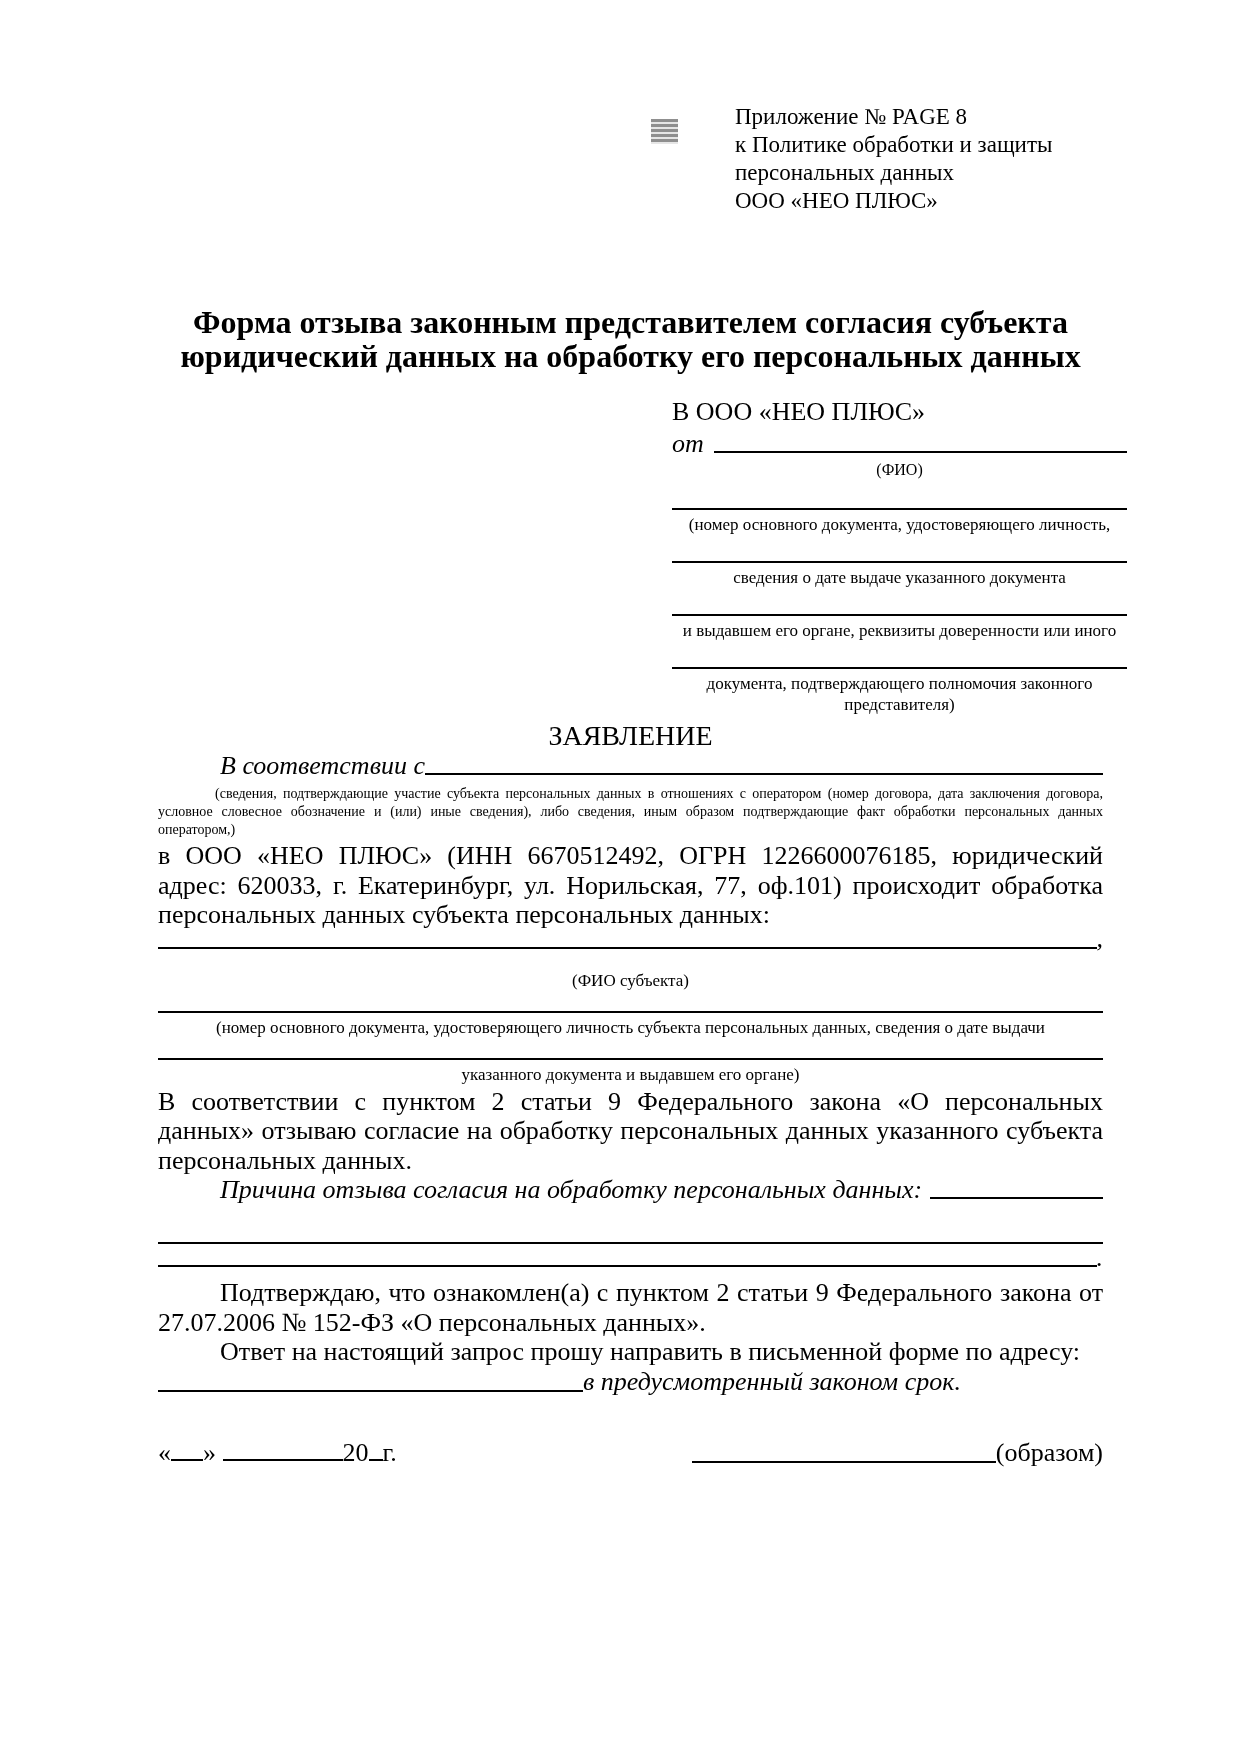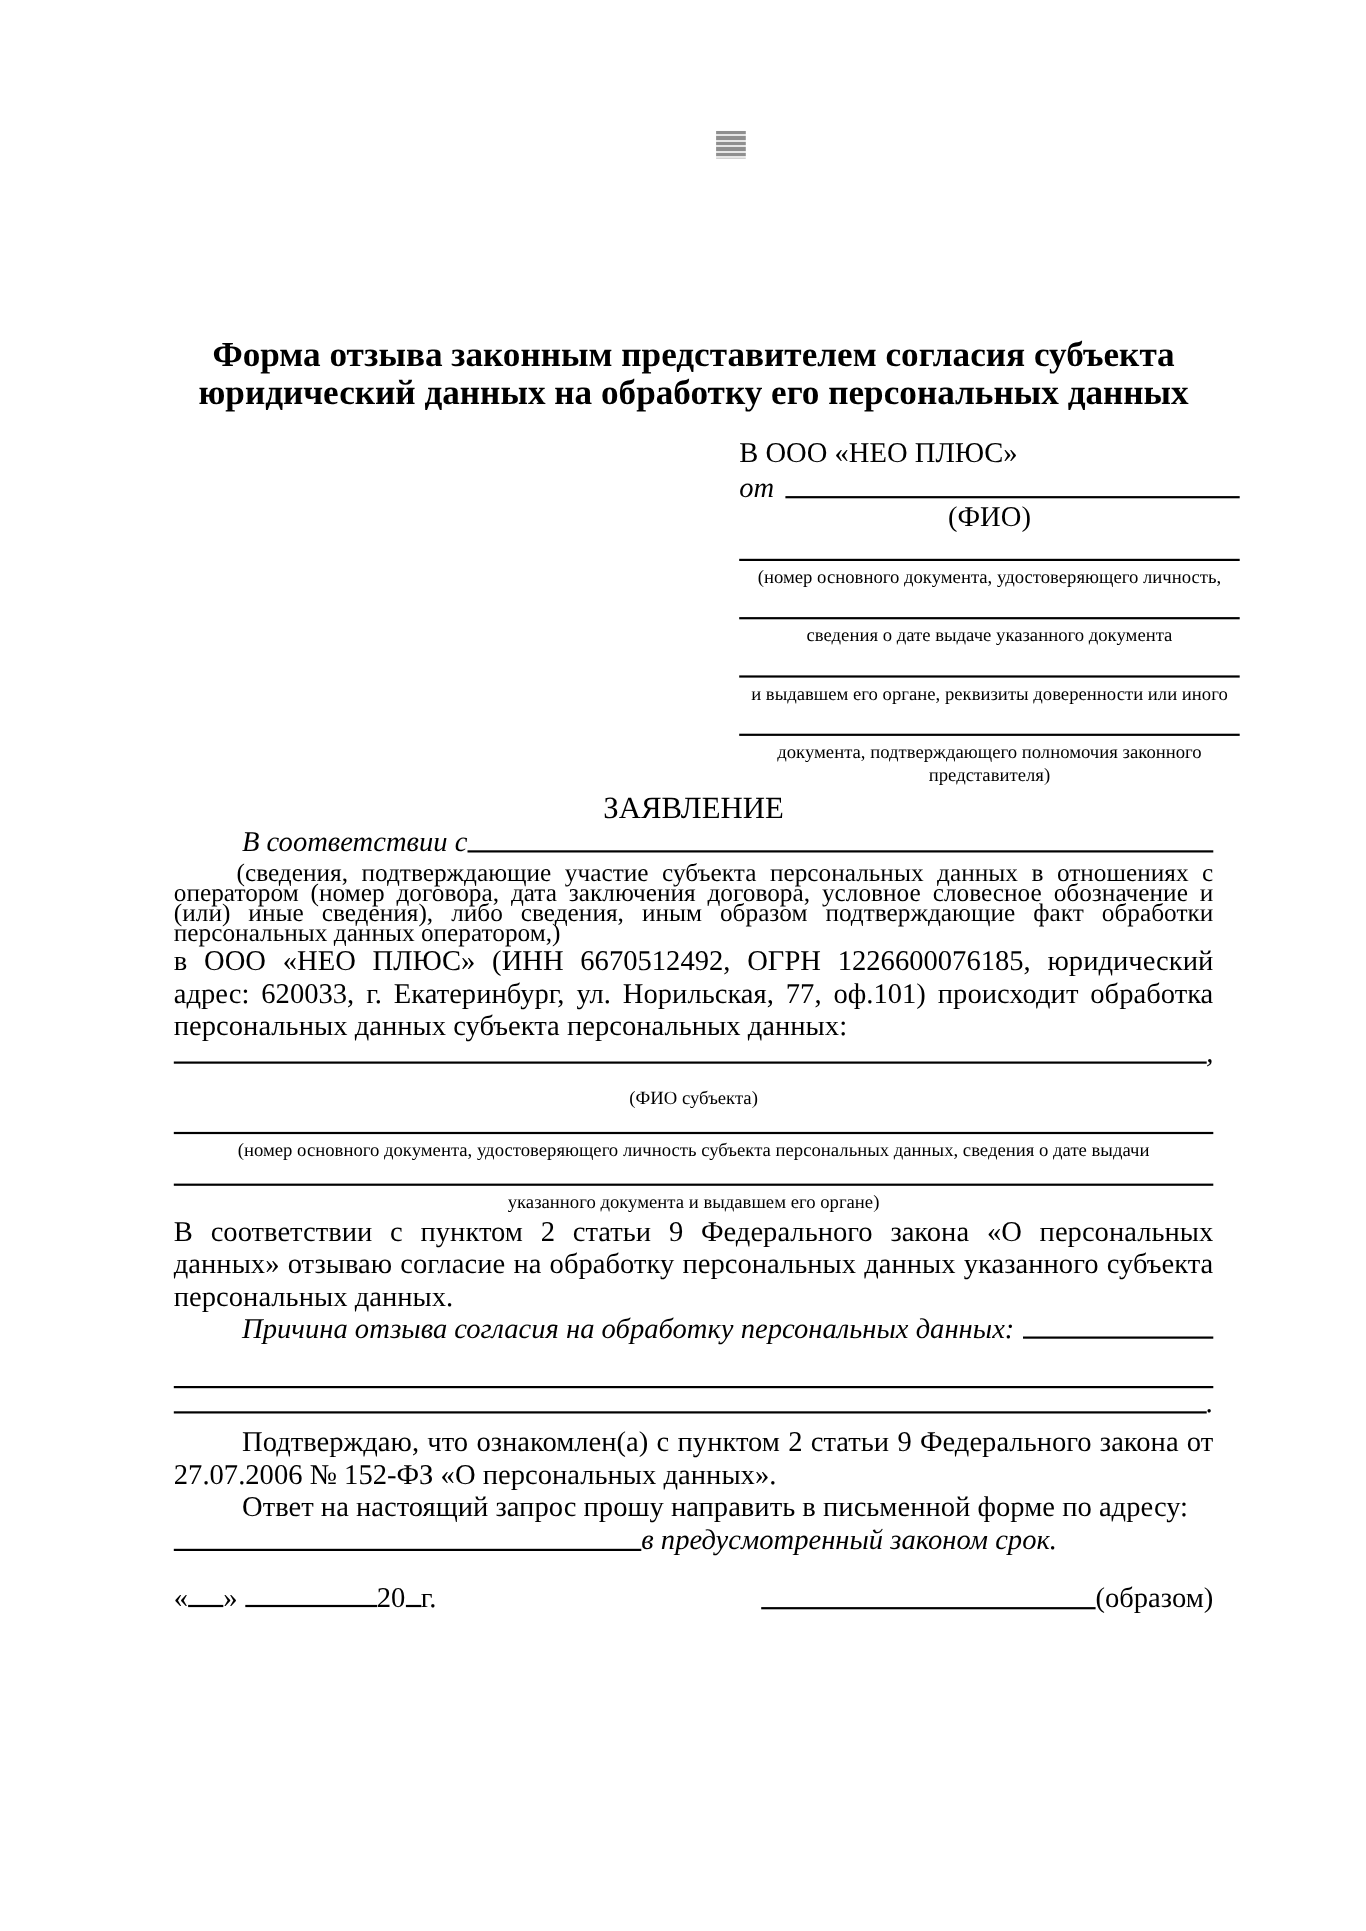--- a/index.html
+++ b/index.html
@@ -17,28 +17,28 @@
          font-size:32px;line-height:34px;}
 
   
   .addr{left:648px;top:398px;width:455px;font-size:26px;line-height:28px;margin-left:24px;}
   .row{display:flex;align-items:flex-end;font-style:italic;}
   .lbl{white-space:nowrap;}
   .fill{flex:1;border-bottom:2px solid #000;margin-bottom:5px;}
   .from-row{height:32px;}
   .from-row .lbl{margin-right:10px;}
   .cap{text-align:center;font-size:17px;line-height:21px;margin-top:4px;}
-  .cap-fio{font-size:26px;line-height:24px;margin-top:0;}
+  .cap-fio{font-size:16px;line-height:24px;margin-top:0;}
   .rule{border-bottom:2px solid #000;height:0;margin-top:26px;}
 
   
   .heading{left:158px;top:721px;width:945px;text-align:center;font-size:28px;line-height:30px;}
   .bodyblk{left:158px;top:758px;width:945px;font-size:26px;line-height:29.5px;}
   .intro-row{height:22px;padding-left:62px;}
-  .note{font-size:23px;line-height:18px;text-align:justify;text-indent:57px;margin-top:5px;}
+  .note{font-size:14px;line-height:18px;text-align:justify;text-indent:57px;margin-top:5px;}
   .par{text-align:justify;margin-top:2px;}
   .comma-row{height:24px;}
   .bcap{text-align:center;font-size:17px;line-height:21px;margin-top:16px;}
   .brule{border-bottom:2px solid #000;height:0;margin-top:20px;}
   .mt4{margin-top:4px;}
   .reason-row{height:29px;padding-left:62px;}
   .reason-row .lbl{margin-right:8px;}
   .rule-a{margin-top:38px;}
   .period-row{height:26px;margin-top:2px;}
   .confirm{margin-top:6px;text-align:justify;text-indent:62px;}
@@ -53,20 +53,26 @@
   .spacer{flex:1;}
   .sig-line{width:304px;border-bottom:2px solid #000;margin-bottom:5px;}
 </style>
 </head>
 <body>
 
 <div class="page">
 
   <div class="abs marker-icon"></div>
 
+  <div class="abs hdr">
+    <div>Приложение №  PAGE 8</div>
+    <div>к Политике обработки и защиты</div>
+    <div>персональных данных</div>
+    <div>ООО «НЕО ПЛЮС»</div>
+  </div>
 
   <div class="abs title">
     <div>Форма отзыва законным представителем согласия субъекта</div>
     <div>юридический данных на обработку его персональных данных</div>
   </div>
 
   <div class="abs addr">
     <div>В ООО «НЕО ПЛЮС»</div>
     <div class="row from-row">
       <span class="lbl">от</span>

